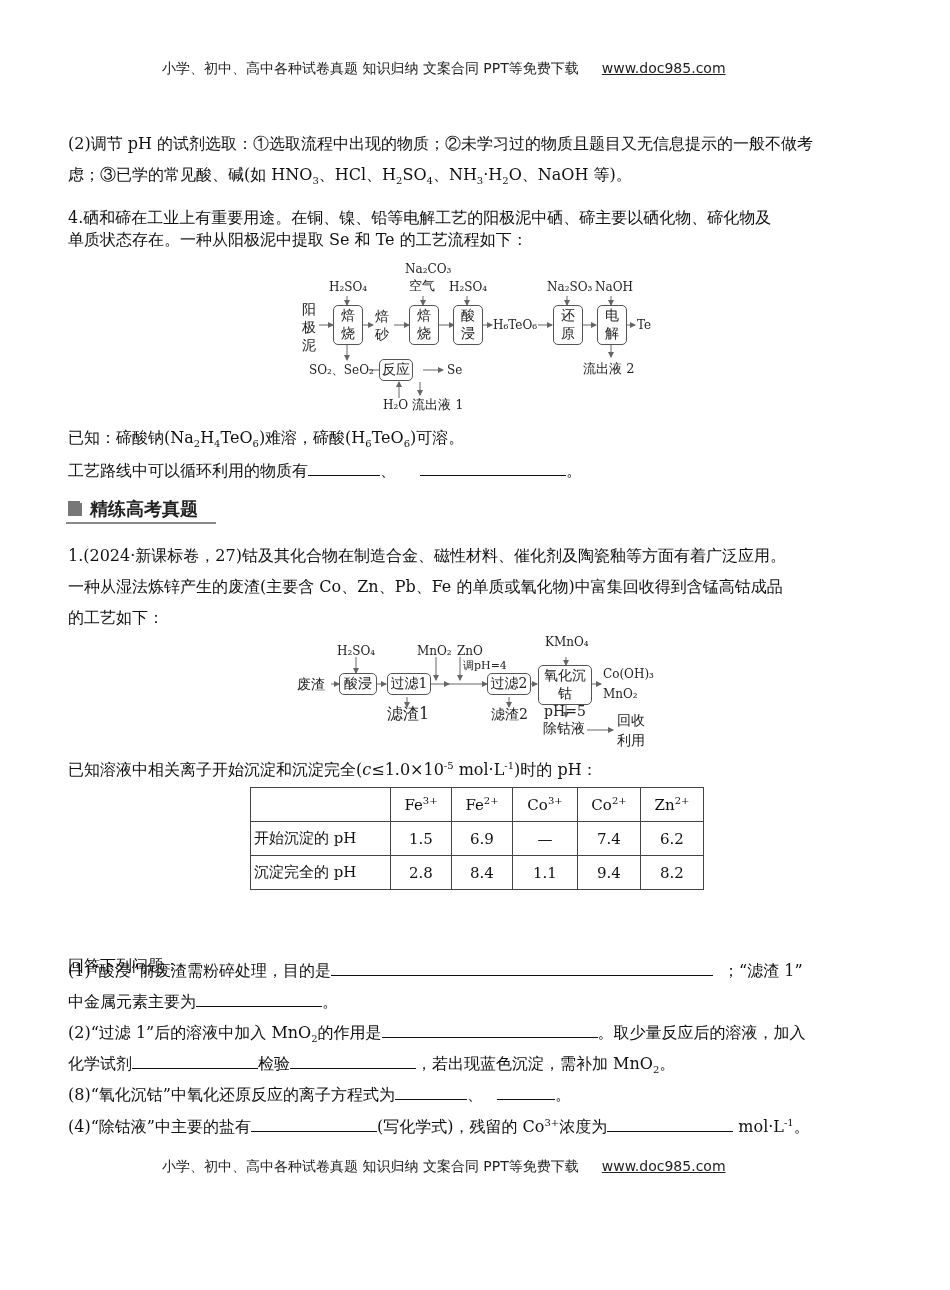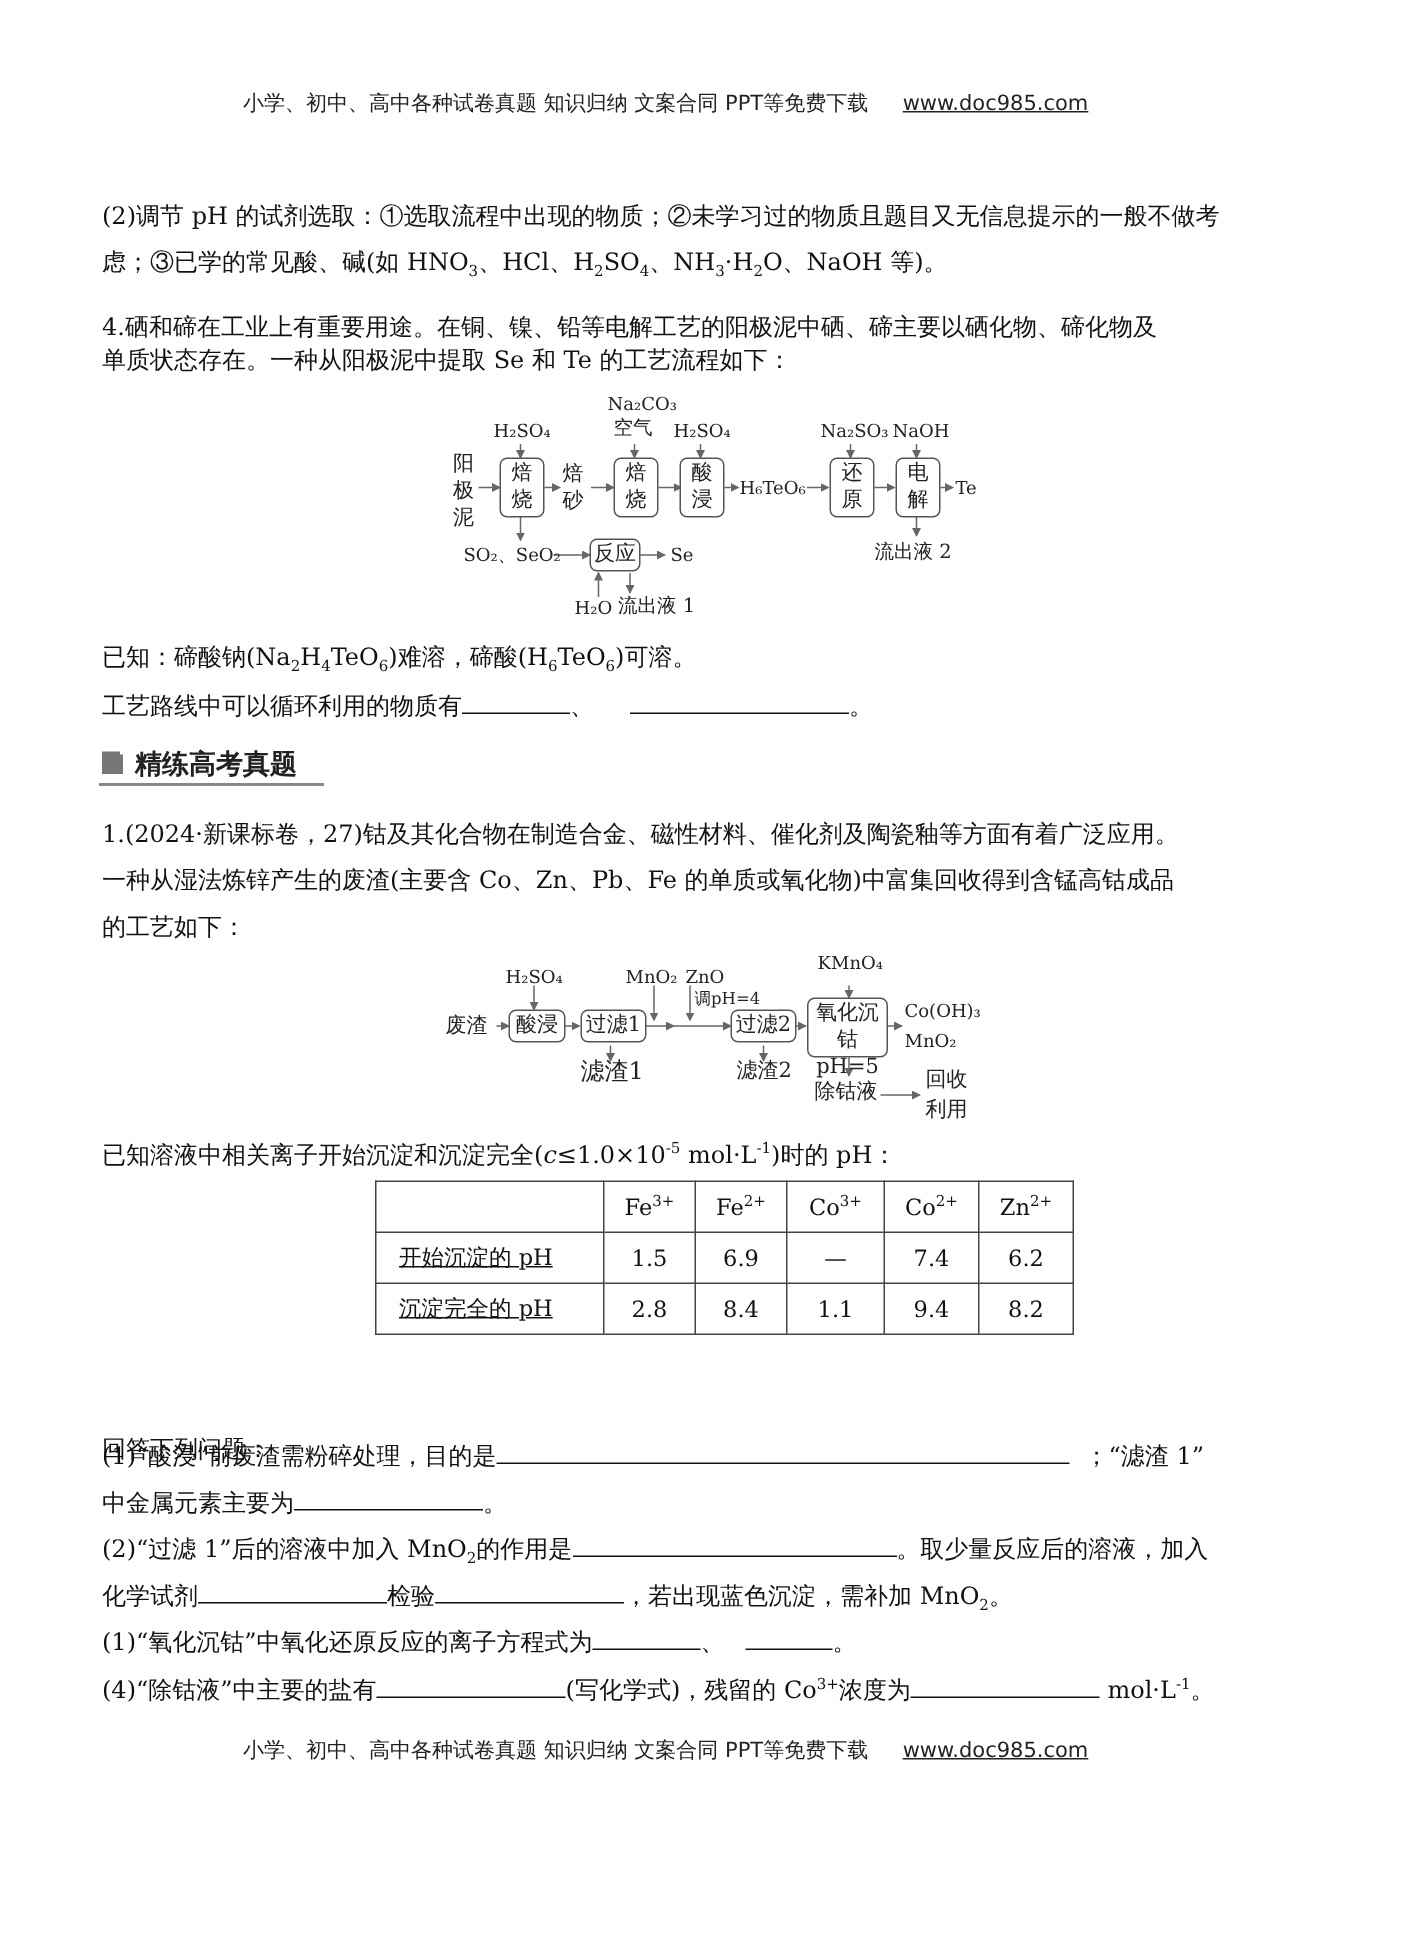--- a/index.html
+++ b/index.html
@@ -17,21 +17,21 @@
   .sec .txt { position: absolute; left: 24px; top: 1px; font-family: "DejaVu Sans", "Liberation Sans", sans-serif; font-weight: bold; font-size: 18px; color: #222; }
   
   .diag { position: absolute; font-size: 13px; color: #222; }
   .box { position: absolute; border: 1px solid #555; border-radius: 5px; background: #fff; text-align: center; font-size: 14px; line-height: 18px; }
   .lbl { position: absolute; white-space: nowrap; font-size: 12px; line-height: 14px; }
   .vlbl { position: absolute; font-size: 14px; line-height: 18px; width: 16px; text-align: center; }
   svg.arrows { position: absolute; left: 0; top: 0; overflow: visible; }
   
   table.ph { position: absolute; left: 250px; top: 787px; border-collapse: collapse; font-size: 15px; }
   table.ph td { border: 1px solid #444; height: 33px; text-align: center; padding: 0; }
-  table.ph td.rl { text-align: left; padding-left: 15px; width: 136px; text-decoration: underline; }
+  table.ph td.rl { text-align: left; padding-left: 3px; width: 136px; }
   table.ph td.c { width: 60px; }
 </style>
 </head>
 <body>
 
 <div class="abs hdr" style="left:162px; top:60px;">
   <span>小学、初中、高中各种试卷真题 知识归纳 文案合同 PPT等免费下载</span><span class="url">www.doc985.com</span>
 </div>
 
 <div class="line" style="top:134px;">(2)调节 pH 的试剂选取：①选取流程中出现的物质；②未学习过的物质且题目又无信息提示的一般不做考</div>
@@ -79,21 +79,21 @@
   <div class="lbl" style="left:154px; top:20px;">H₂SO₄</div>
   <div class="box" style="left:158px; top:45px; width:28px; height:38px;"><span>酸</span><br><span>浸</span></div>
   <div class="lbl" style="left:198px; top:58px;">H₆TeO₆</div>
   <div class="lbl" style="left:252px; top:20px;">Na₂SO₃</div>
   <div class="box" style="left:258px; top:45px; width:28px; height:38px;"><span>还</span><br><span>原</span></div>
   <div class="lbl" style="left:300px; top:20px;">NaOH</div>
   <div class="box" style="left:302px; top:45px; width:28px; height:38px;"><span>电</span><br><span>解</span></div>
   <div class="lbl" style="left:342px; top:58px;">Te</div>
   <div class="lbl" style="left:288px; top:102px; font-size:13px;">流出液 2</div>
   <div class="lbl" style="left:14px; top:103px;">SO₂、SeO₂</div>
-  <div class="box" style="left:98px; top:99px; width:30px; height:20px; width:32px;">反应</div>
+  <div class="box" style="left:84px; top:99px; width:30px; height:20px; width:32px;">反应</div>
   <div class="lbl" style="left:152px; top:103px;">Se</div>
   <div class="lbl" style="left:88px; top:138px;">H₂O</div>
   <div class="lbl" style="left:117px; top:138px; font-size:13px;">流出液 1</div>
 </div>
 
 <div class="line" style="top:428px;"><span>已知：碲酸钠(Na</span><sub>2</sub><span>H</span><sub>4</sub><span>TeO</span><sub>6</sub><span>)难溶，碲酸(H</span><sub>6</sub><span>TeO</span><sub>6</sub><span>)可溶。</span></div>
 <div class="line" style="top:459px;"><span>工艺路线中可以循环利用的物质有</span><span class="blank" style="width:72px;"></span><span>、</span><span style="display:inline-block;width:24px;"></span><span class="blank" style="width:146px;"></span><span>。</span></div>
 
 <div class="sec">
   <span class="ic"></span>
@@ -176,18 +176,18 @@
     <td>8.2</td>
   </tr>
 </tbody>
   </table>
 
 <div class="line" style="top:956px;">回答下列问题：</div>
 <div class="line" style="top:959px;"><span>(1)“酸浸”前废渣需粉碎处理，目的是</span><span class="blank" style="width:382px;"></span><span style="display:inline-block;width:10px;"></span><span>；“滤渣 1”</span></div>
 <div class="line" style="top:990px;"><span>中金属元素主要为</span><span class="blank" style="width:126px;"></span><span>。</span></div>
 <div class="line" style="top:1021px;"><span>(2)“过滤 1”后的溶液中加入 MnO</span><sub>2</sub><span>的作用是</span><span class="blank" style="width:216px;"></span><span>。取少量反应后的溶液，加入</span></div>
 <div class="line" style="top:1052px;"><span>化学试剂</span><span class="blank" style="width:126px;"></span><span>检验</span><span class="blank" style="width:126px;"></span><span>，若出现蓝色沉淀，需补加 MnO</span><sub>2</sub><span>。</span></div>
-<div class="line" style="top:1083px;"><span>(1)“氧化沉钴”中氧化还原反应的离子方程式为</span><span class="blank" style="width:72px;"></span><span>、</span><span style="display:inline-block;width:14px;"></span><span class="blank" style="width:58px;"></span><span>。</span></div>
+<div class="line" style="top:1083px;"><span>(8)“氧化沉钴”中氧化还原反应的离子方程式为</span><span class="blank" style="width:72px;"></span><span>、</span><span style="display:inline-block;width:14px;"></span><span class="blank" style="width:58px;"></span><span>。</span></div>
 <div class="line" style="top:1115px;"><span>(4)“除钴液”中主要的盐有</span><span class="blank" style="width:126px;"></span><span>(写化学式)，残留的 Co</span><sup>3+</sup><span>浓度为</span><span class="blank" style="width:126px;"></span><span> mol·L</span><sup>-1</sup><span>。</span></div>
 
 <div class="abs hdr" style="left:162px; top:1158px;">
   <span>小学、初中、高中各种试卷真题 知识归纳 文案合同 PPT等免费下载</span><span class="url">www.doc985.com</span>
 </div>
 
 </body></html>

